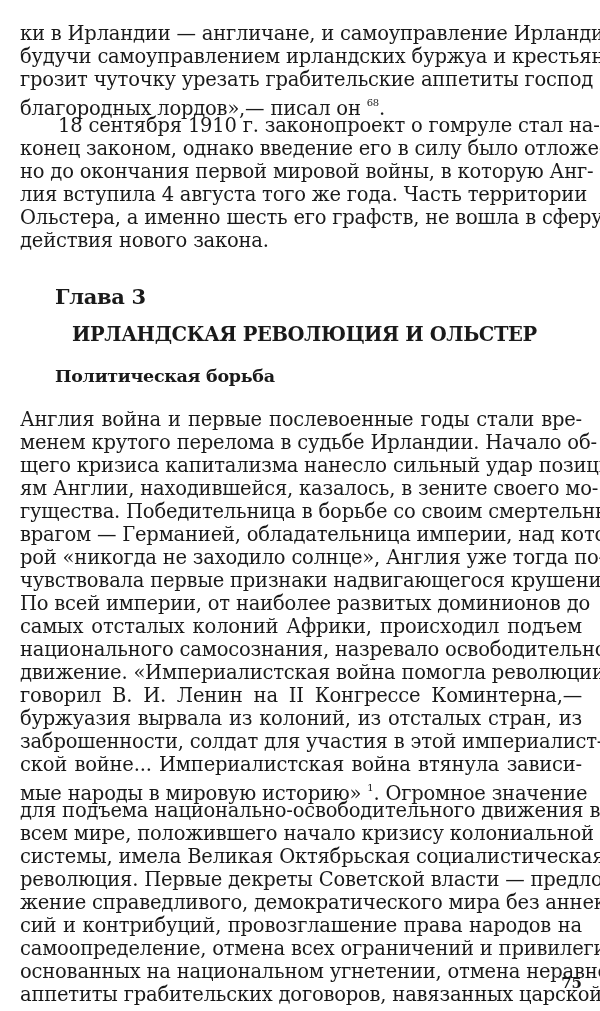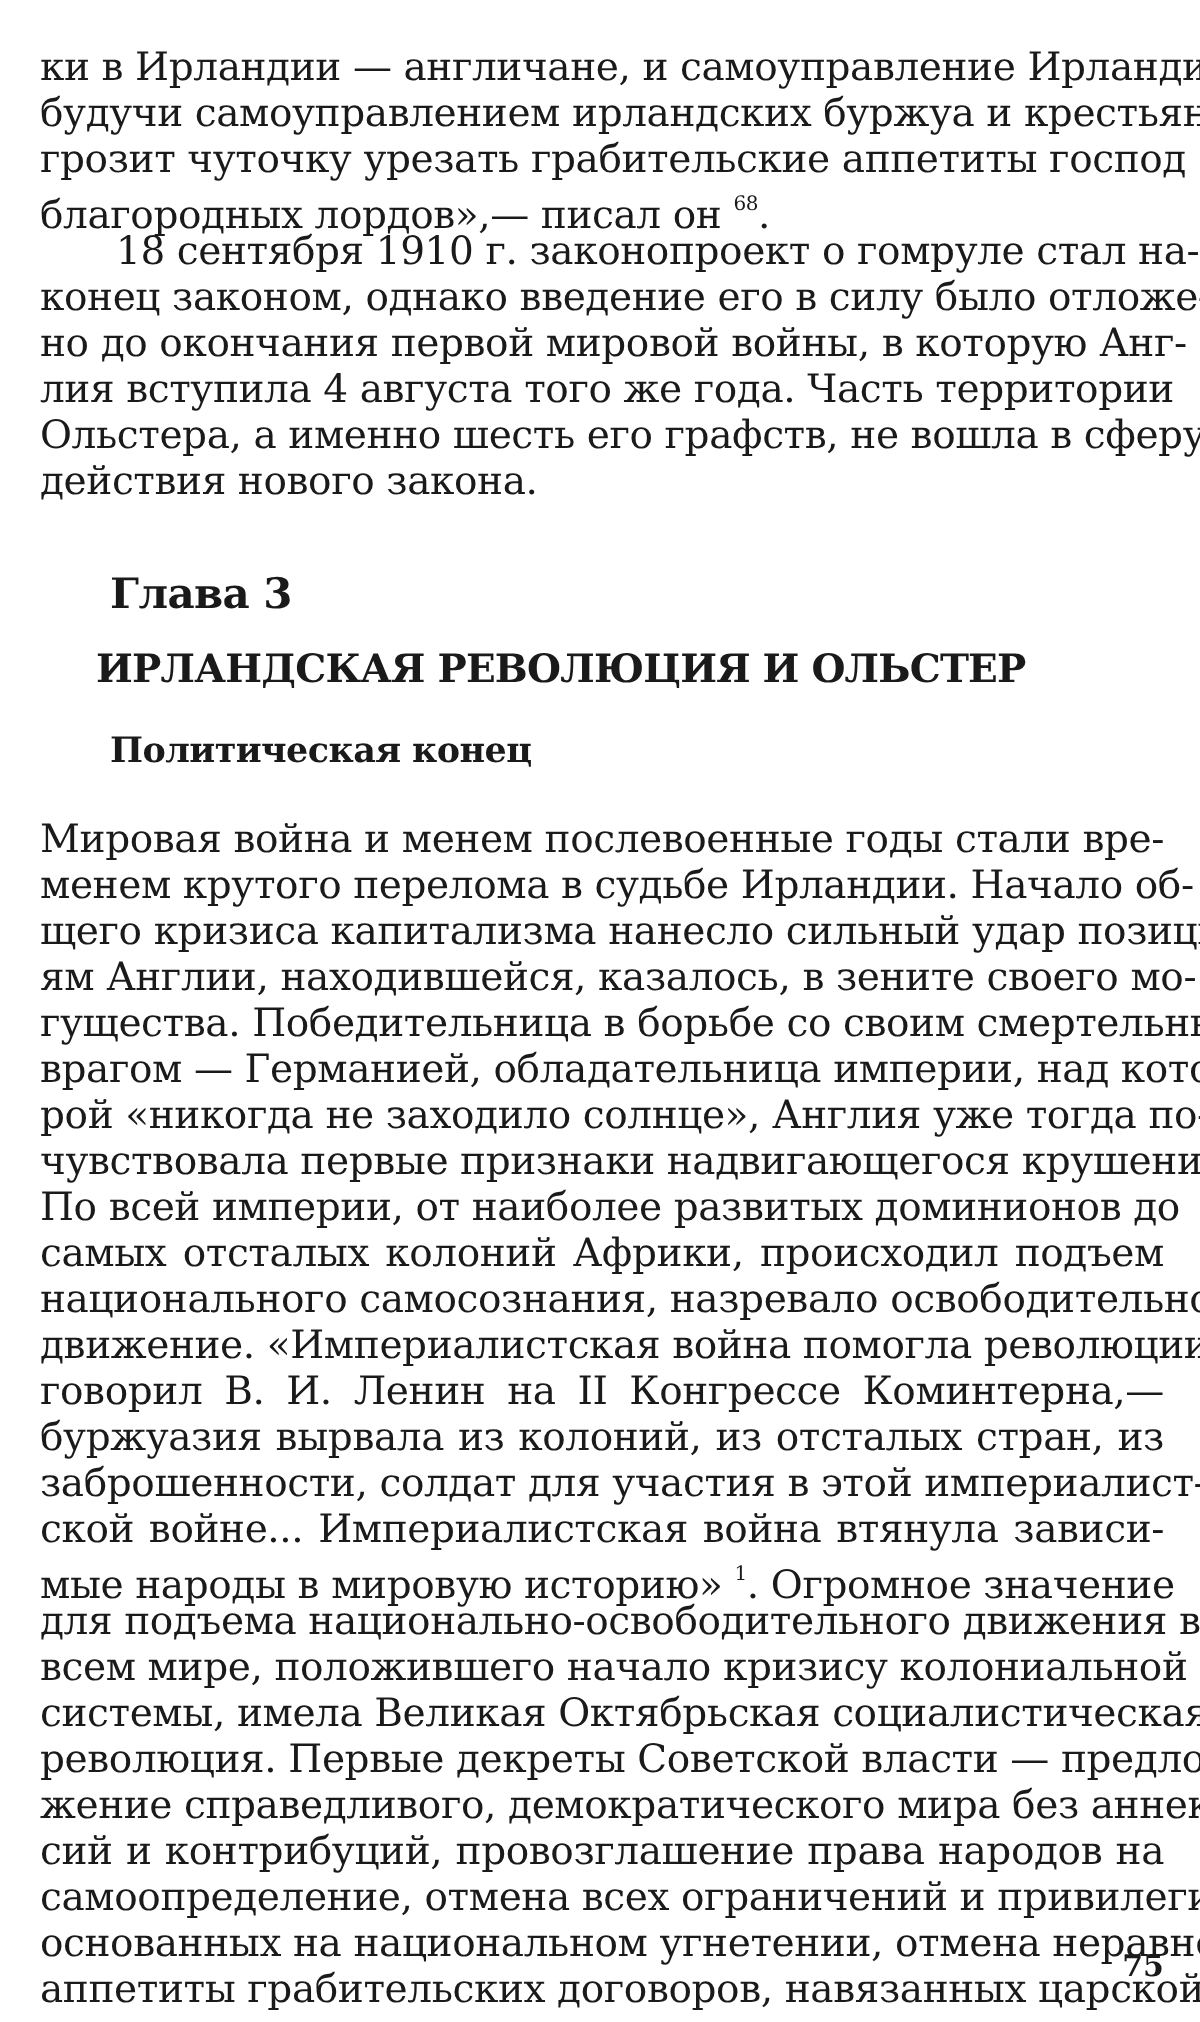--- a/index.html
+++ b/index.html
@@ -15,21 +15,21 @@
     letter-spacing: -0.2px;
   }
   .line.last { text-align-last: left; }
   .line.indent { left: 58px; width: 524px; }
   .sup { font-size: 10px; vertical-align: 9px; }
   .chapter {
     position: absolute; left: 55px; font-family: "DejaVu Serif", "Liberation Serif", serif;
     font-weight: bold; font-size: 21px; letter-spacing: -0.3px;
   }
   .title {
-    position: absolute; left: 48px; font-weight: bold; font-size: 19.5px; letter-spacing: -0.4px;
+    position: absolute; left: 72px; font-weight: bold; font-size: 19.5px; letter-spacing: -0.4px;
   }
   .section {
     position: absolute; left: 55px; font-weight: bold; font-size: 17.5px; letter-spacing: -0.3px;
   }
   .pagenum {
     position: absolute; right: 18px; top: 974px; font-weight: bold; font-size: 15px;
   }
 </style>
 </head>
 <body>
@@ -47,24 +47,24 @@
     <div class="line indent" style="top:114px">18 сентября 1910 г. законопроект о гомруле стал на-</div>
     <div class="line" style="top:137px">конец законом, однако введение его в силу было отложе-</div>
     <div class="line" style="top:160px">но до окончания первой мировой войны, в которую Анг-</div>
     <div class="line" style="top:183px">лия вступила 4 августа того же года. Часть территории</div>
     <div class="line" style="top:206px">Ольстера, а именно шесть его графств, не вошла в сферу</div>
     <div class="line last" style="top:229px">действия нового закона.</div>
   </div>
 
   <div class="chapter" style="top:284px">Глава 3</div>
   <div class="title" style="top:323px">ИРЛАНДСКАЯ РЕВОЛЮЦИЯ И ОЛЬСТЕР</div>
-  <div class="section" style="top:366px">Политическая конец</div>
+  <div class="section" style="top:366px">Политическая борьба</div>
 
   <div>
-    <div class="line" style="top:408px">Мировая война и менем послевоенные годы стали вре-</div>
+    <div class="line" style="top:408px">Англия война и первые послевоенные годы стали вре-</div>
     <div class="line" style="top:431px">менем крутого перелома в судьбе Ирландии. Начало об-</div>
     <div class="line" style="top:454px">щего кризиса капитализма нанесло сильный удар позици-</div>
     <div class="line" style="top:477px">ям Англии, находившейся, казалось, в зените своего мо-</div>
     <div class="line" style="top:500px">гущества. Победительница в борьбе со своим смертельным</div>
     <div class="line" style="top:523px">врагом — Германией, обладательница империи, над кото-</div>
     <div class="line" style="top:546px">рой «никогда не заходило солнце», Англия уже тогда по-</div>
     <div class="line" style="top:569px">чувствовала первые признаки надвигающегося крушения.</div>
     <div class="line" style="top:592px">По всей империи, от наиболее развитых доминионов до</div>
     <div class="line" style="top:615px">самых отсталых колоний Африки, происходил подъем</div>
     <div class="line" style="top:638px">национального самосознания, назревало освободительное</div>

